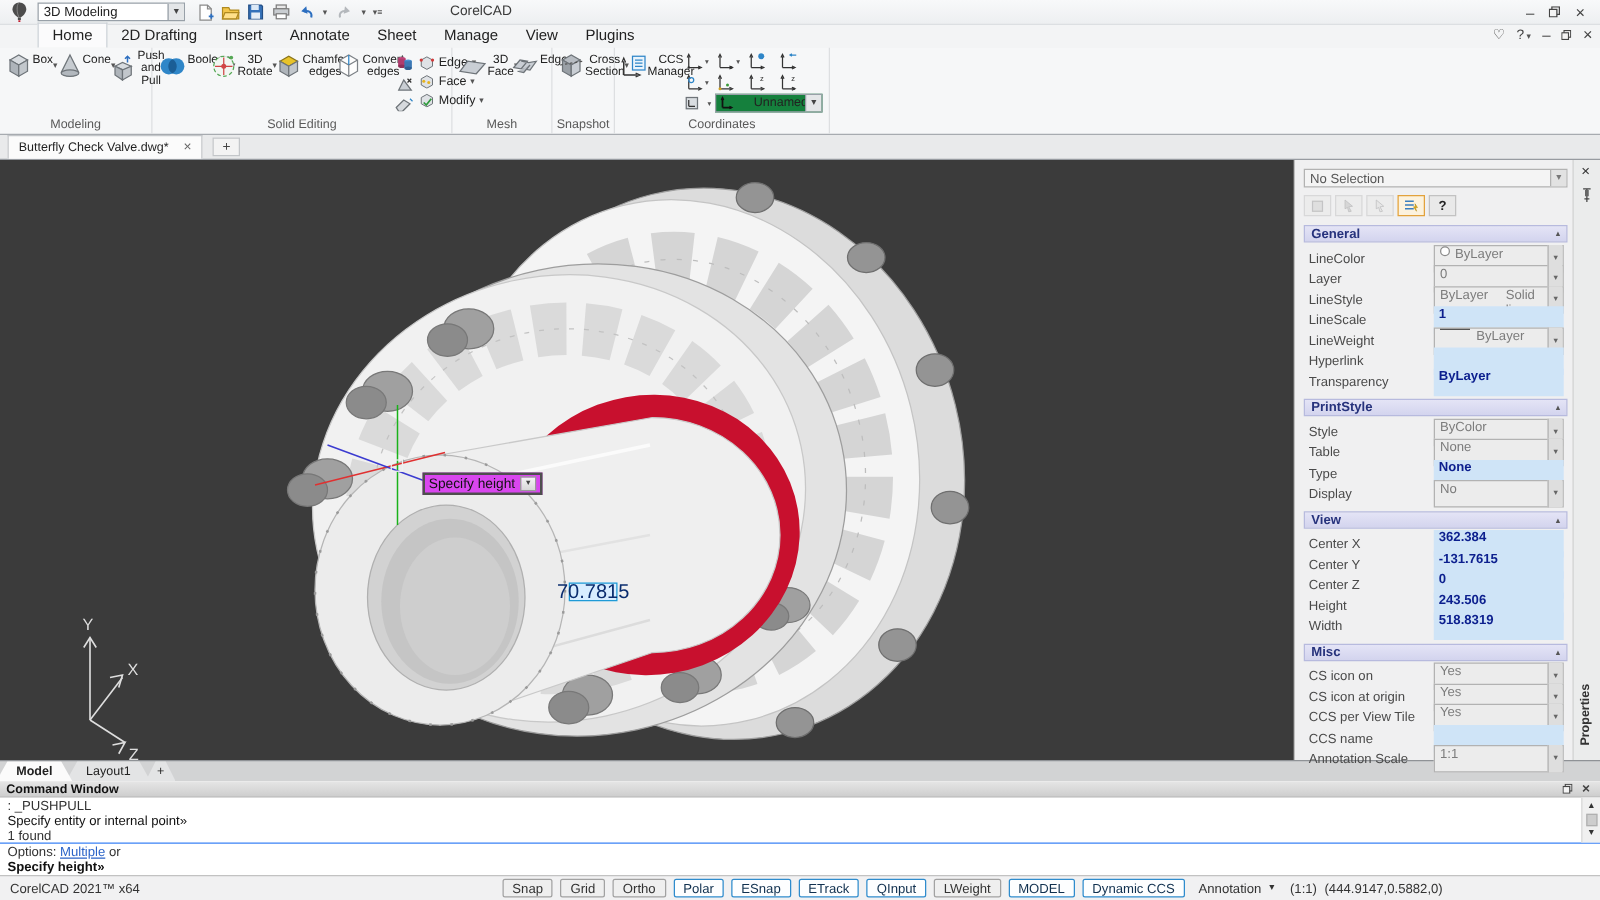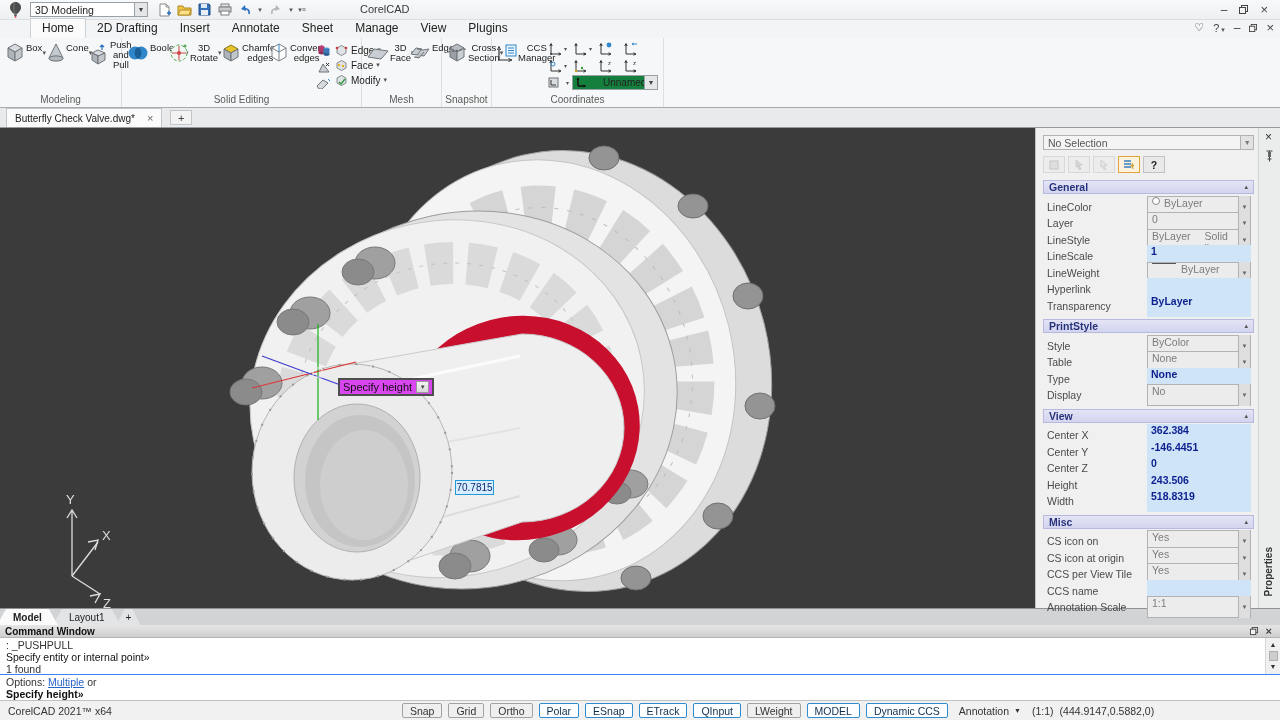--- a/index.html
+++ b/index.html
@@ -61,21 +61,21 @@
   .wm-text{display:flex;flex-direction:column}
   .wm-l1{font-size:24px;font-weight:bold;line-height:26px;white-space:nowrap}
   .wm-l1 .blue{color:#4e93c8}
   .wm-l1 .dark{color:#15191e}
   .wm-l2{font-size:12px;letter-spacing:2px;white-space:nowrap;margin-top:2px}
   .wm-l2 .gray{color:#8f969c;margin-right:10px}
   .wm-l2 .blue{color:#4e93c8}
 
   .vtooltip{position:absolute;left:338px;top:250px;height:18px;background:#d946ef;border:2px solid #4e4e4e;display:flex;align-items:center;font-size:11px;color:#111;padding:0 3px;gap:4px}
   .vtooltip .mini{width:13px;height:12px;background:linear-gradient(#f4f4f4,#d8d8d8);border:1px solid #9a9a9a;display:flex;align-items:center;justify-content:center;font-size:6px;color:#444}
-  .dyninput{position:absolute;left:455px;top:352px;width:39px;height:15px;background:#d8edff;border:1px solid #1f9ad6;display:flex;align-items:center;justify-content:center;font-size:10px;color:#0a2c6e}
+  .dyninput{position:absolute;left:455px;top:338px;width:39px;height:15px;background:#d8edff;border:1px solid #1f9ad6;display:flex;align-items:center;justify-content:center;font-size:16px;color:#0a2c6e}
 
   
   #propspanel{width:245px;height:480px;background:#f0f0f1;border-left:1px solid #bfbfbf;display:flex}
   .pbody{width:223px;padding:7px 4px 0 7px}
   .pstrip{width:22px;background:#ebecec;border-left:1px solid #d2d2d2;position:relative}
   .pstrip .px{position:absolute;top:2px;left:6px;font-size:12px;color:#333}
   .pstrip .ppin{position:absolute;top:22px;left:6px}
   .vlabel{position:absolute;bottom:12px;left:4px;writing-mode:vertical-rl;transform:rotate(180deg);font-size:10px;font-weight:bold;color:#333}
 
   .noselect{height:15px;border:1px solid #b2b2b2;background:#f4f4f4;display:flex;align-items:center;padding:0 4px;color:#555;font-size:10.5px;position:relative;margin-bottom:6px}
@@ -755,21 +755,21 @@
       </div>
       <div class="prow">
         <span class="plabel">Center X</span>
         <span class="pfield blue">
             <span>362.384</span>
           </span>
       </div>
       <div class="prow">
         <span class="plabel">Center Y</span>
         <span class="pfield blue">
-            <span>-146.4451</span>
+            <span>-131.7615</span>
           </span>
       </div>
       <div class="prow">
         <span class="plabel">Center Z</span>
         <span class="pfield blue">
             <span>0</span>
           </span>
       </div>
       <div class="prow">
         <span class="plabel">Height</span>

